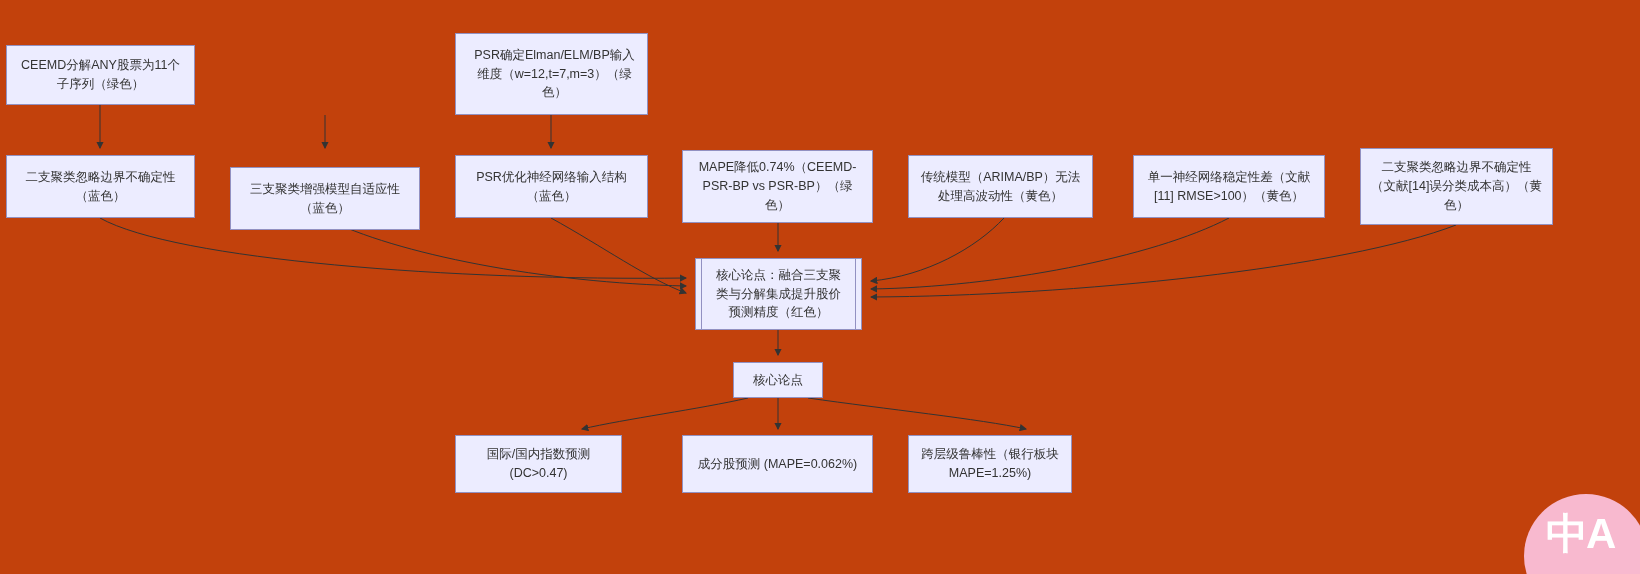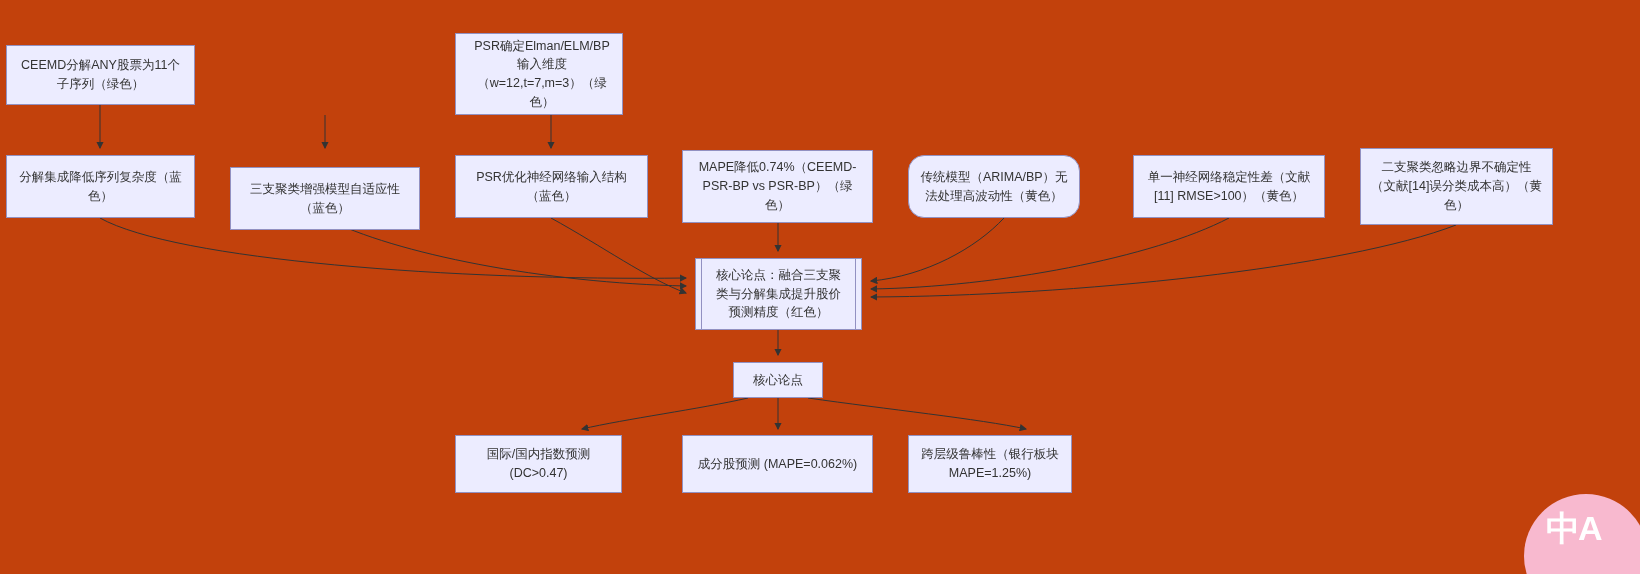--- a/index.html
+++ b/index.html
@@ -36,21 +36,21 @@
   .translate-badge{
     position:absolute;
     left:1524px;top:494px;
     width:124px;height:124px;
     border-radius:50%;
     background:#f8b9cf;
   }
   .translate-badge .glyph{
     position:absolute;left:22px;top:12px;
     color:#ffffff;
-    font-size:34px;
+    font-size:42px;
     font-weight:bold;
     letter-spacing:-2px;
   }
 </style>
 </head>
 <body>
 
 <div id="canvas">
 
   <svg id="edges" width="1640" height="574" viewBox="0 0 1640 574">
@@ -73,37 +73,37 @@
       <path d="M778,330 L778,355" marker-end="url(#arrow)"></path>
       <path d="M748,398 C700,409 625,419 582,429" marker-end="url(#arrow)"></path>
       <path d="M778,398 L778,429" marker-end="url(#arrow)"></path>
       <path d="M808,398 C885,409 980,419 1026,429" marker-end="url(#arrow)"></path>
     </g>
   </svg>
 
   <div class="node" style="left:6px;top:45px;width:189px;height:60px;">
     <span class="lbl">CEEMD分解ANY股票为11个子序列（绿色）</span>
   </div>
-  <div class="node" style="left:455px;top:33px;width:168px;height:82px;padding-left:16px;">
+  <div class="node" style="left:455px;top:33px;width:193px;height:82px;padding-left:16px;">
     <span class="lbl">PSR确定Elman/ELM/BP输入维度（w=12,t=7,m=3）（绿色）</span>
   </div>
 
   <div class="node" style="left:6px;top:155px;width:189px;height:63px;">
-    <span class="lbl">分解集成降低序列复杂度（蓝色）</span>
+    <span class="lbl">二支聚类忽略边界不确定性（蓝色）</span>
   </div>
   <div class="node" style="left:230px;top:155px;width:190px;height:63px;margin-top:12px;">
     <span class="lbl">三支聚类增强模型自适应性（蓝色）</span>
   </div>
   <div class="node" style="left:455px;top:155px;width:193px;height:63px;">
     <span class="lbl">PSR优化神经网络输入结构（蓝色）</span>
   </div>
   <div class="node" style="left:682px;top:150px;width:191px;height:73px;">
     <span class="lbl">MAPE降低0.74%（CEEMD-PSR-BP vs PSR-BP）（绿色）</span>
   </div>
-  <div class="node" style="left:908px;top:155px;width:172px;height:63px;border-radius:16px;">
+  <div class="node" style="left:908px;top:155px;width:185px;height:63px;">
     <span class="lbl">传统模型（ARIMA/BP）无法处理高波动性（黄色）</span>
   </div>
   <div class="node" style="left:1133px;top:155px;width:192px;height:63px;align-items:center;">
     <span class="lbl">单一神经网络稳定性差（文献[11] RMSE&gt;100）（黄色）</span>
   </div>
   <div class="node" style="left:1360px;top:148px;width:193px;height:77px;">
     <span class="lbl">二支聚类忽略边界不确定性（文献[14]误分类成本高）（黄色）</span>
   </div>
 
   <div class="node subroutine" style="left:695px;top:258px;width:167px;height:72px;">

